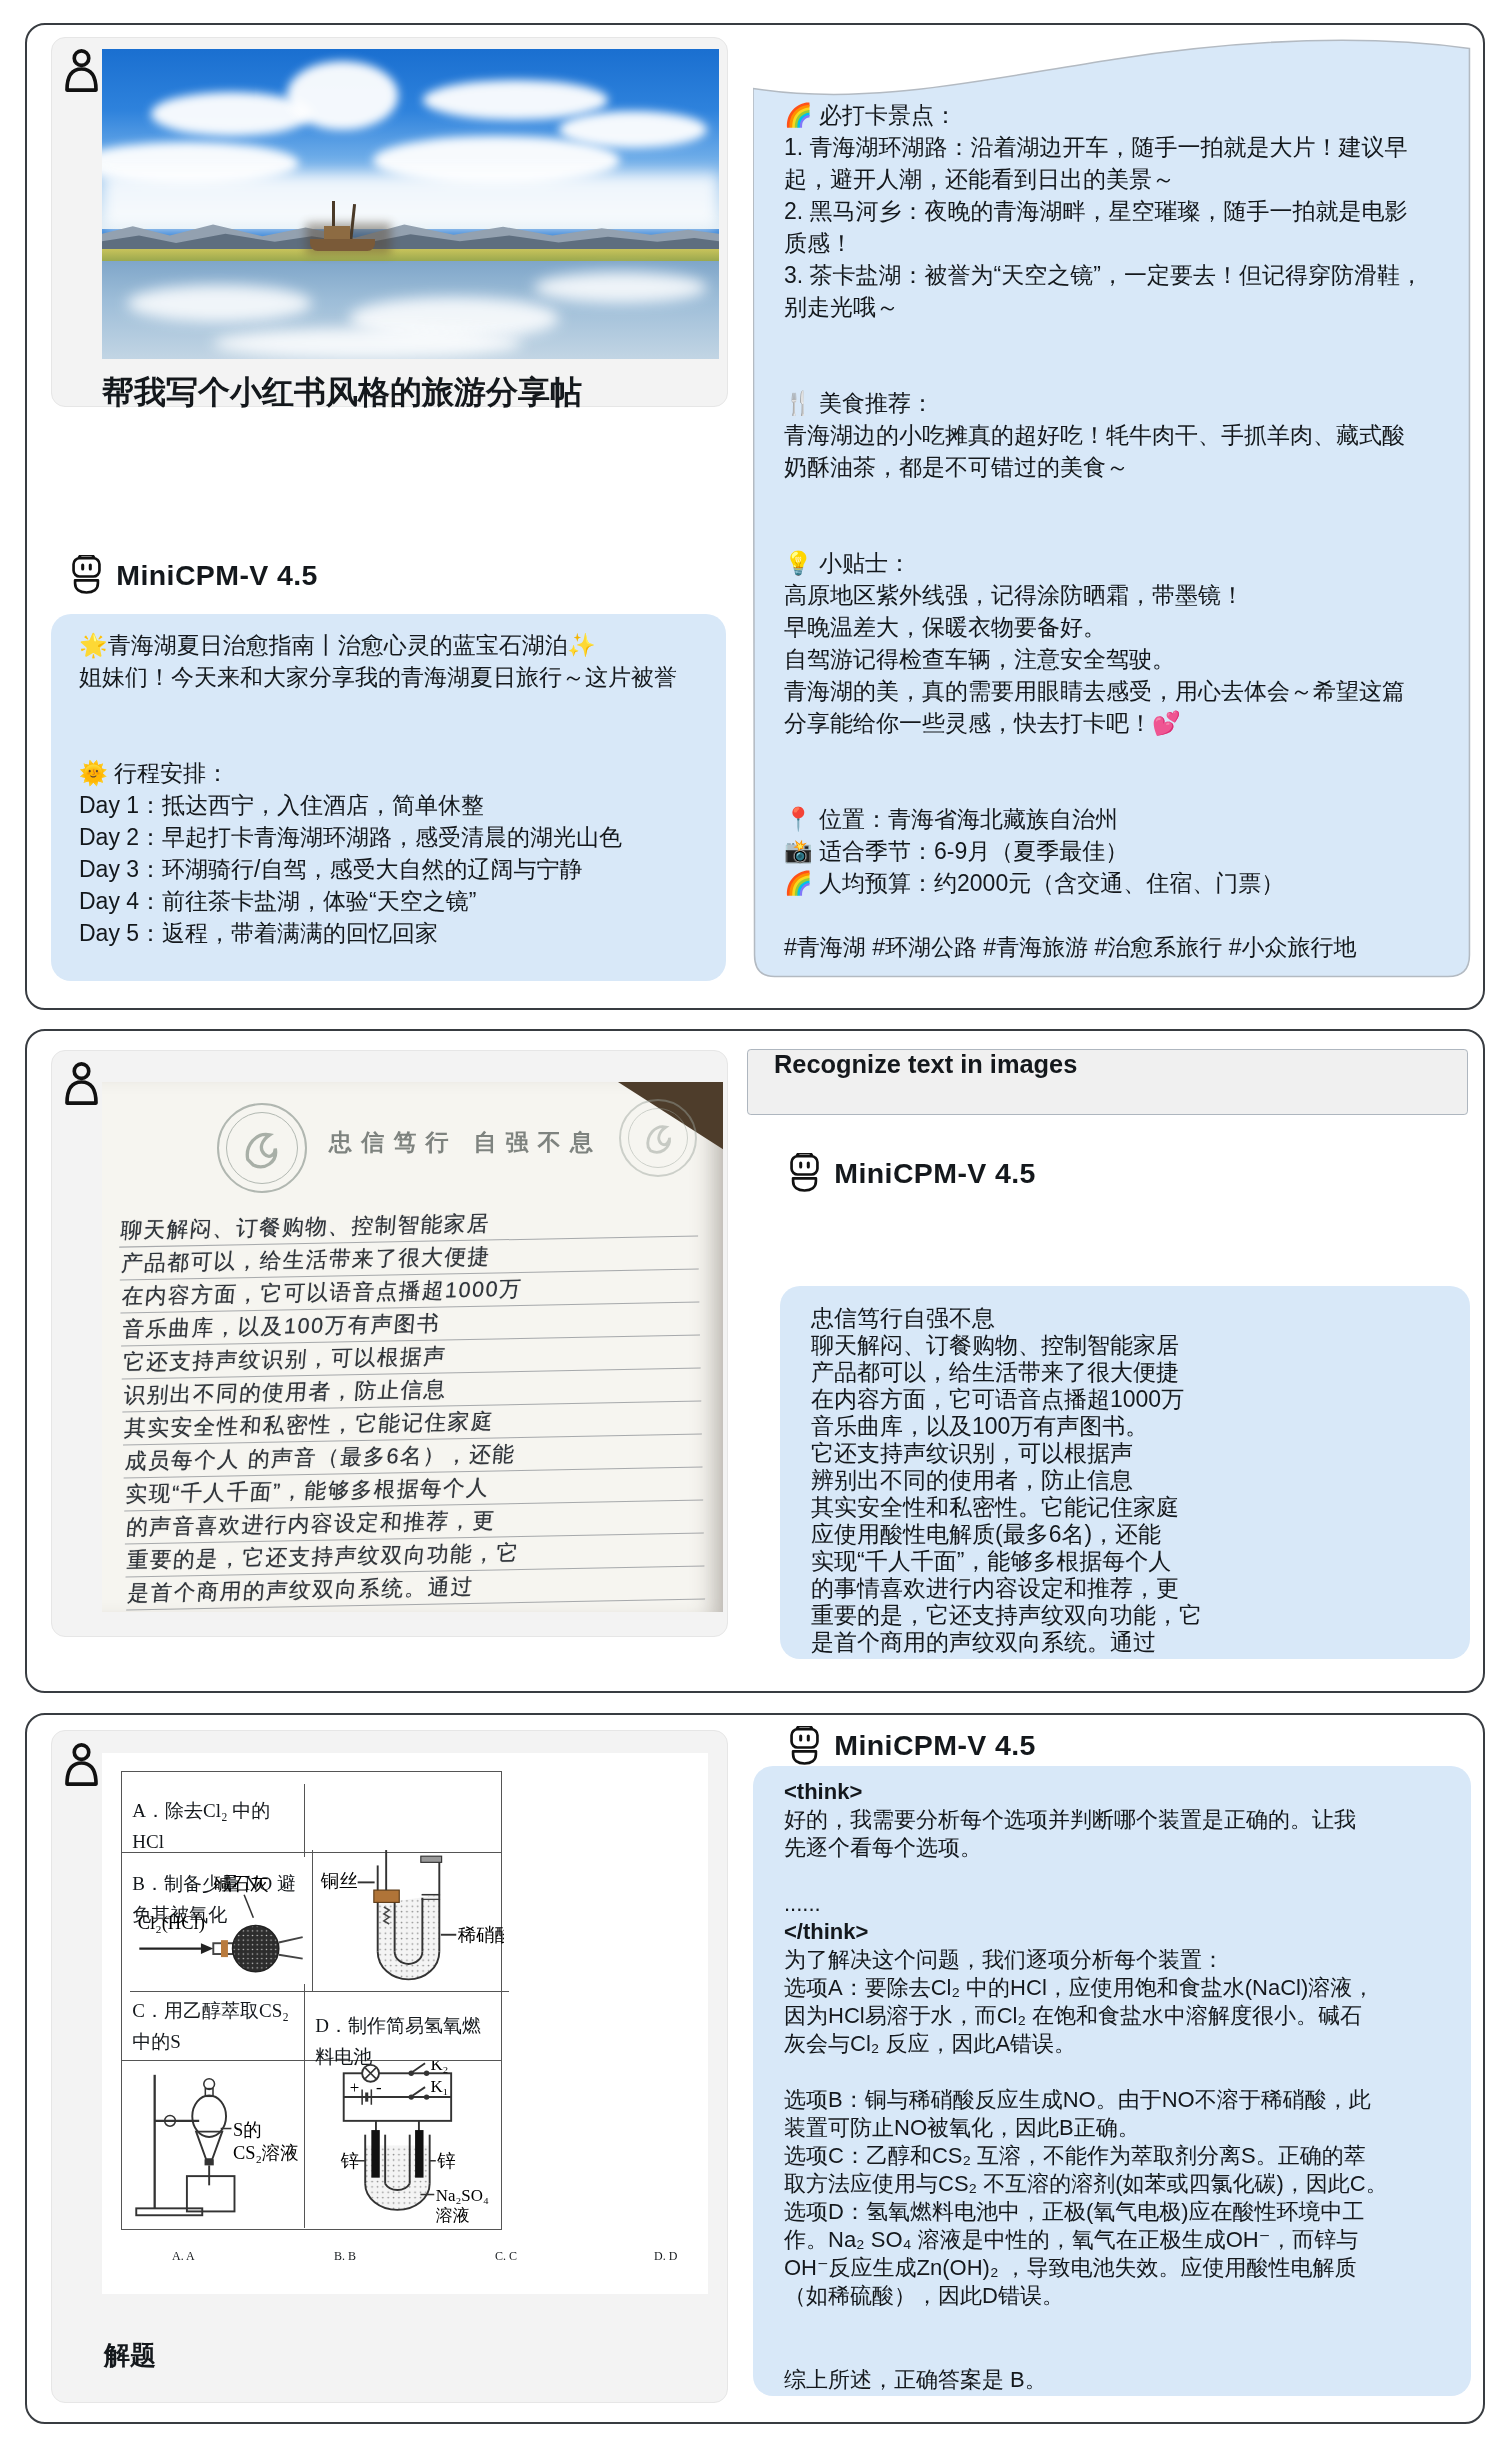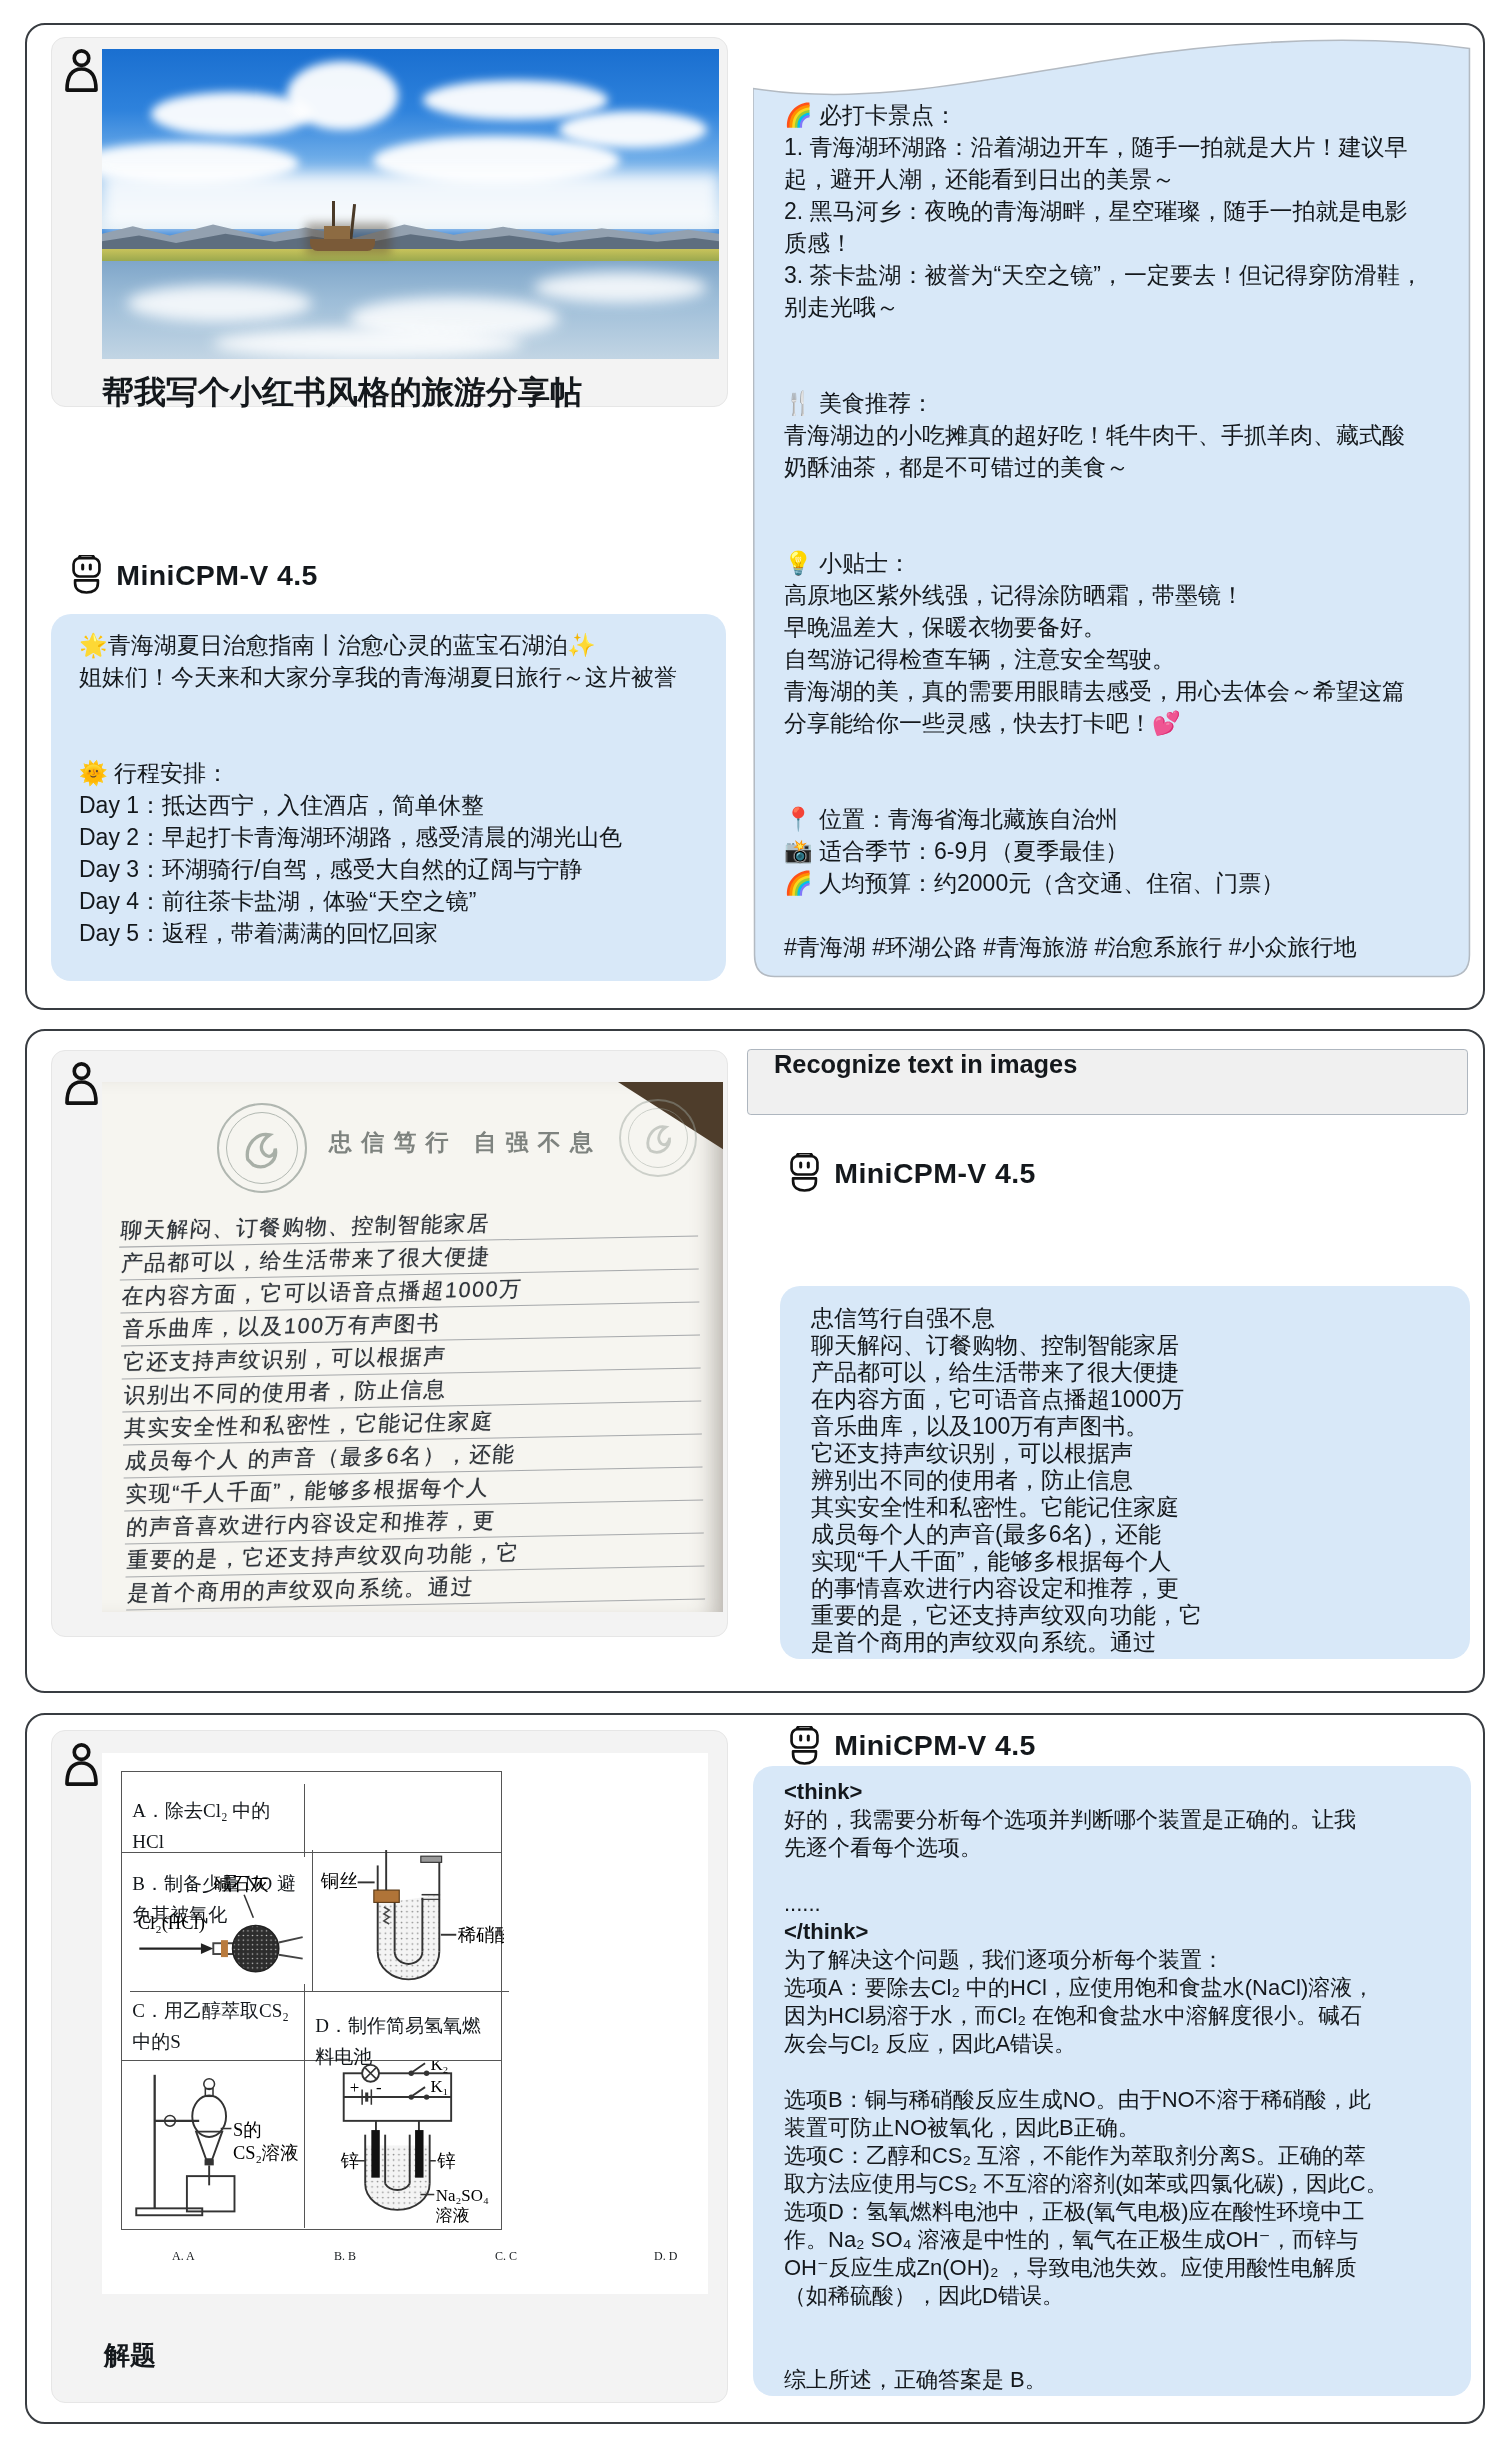--- a/index.html
+++ b/index.html
@@ -252,21 +252,21 @@
 
     <div class="bubble" id="p2-bubble">
         <div class="line">忠信笃行自强不息</div>
         <div class="line">聊天解闷、订餐购物、控制智能家居</div>
         <div class="line">产品都可以，给生活带来了很大便捷</div>
         <div class="line">在内容方面，它可语音点播超1000万</div>
         <div class="line">音乐曲库，以及100万有声图书。</div>
         <div class="line">它还支持声纹识别，可以根据声</div>
         <div class="line">辨别出不同的使用者，防止信息</div>
         <div class="line">其实安全性和私密性。它能记住家庭</div>
-        <div class="line">成员每个人的声音(最多6名)，还能</div>
+        <div class="line">应使用酸性电解质(最多6名)，还能</div>
         <div class="line">实现“千人千面”，能够多根据每个人</div>
         <div class="line">的事情喜欢进行内容设定和推荐，更</div>
         <div class="line">重要的是，它还支持声纹双向功能，它</div>
         <div class="line">是首个商用的声纹双向系统。通过</div>
       </div>
   </section>
 
   <section class="panel" id="panel-chem">
     <div class="ucard" id="p3-card">
       <svg class="uicon" viewBox="0 0 48 62">

